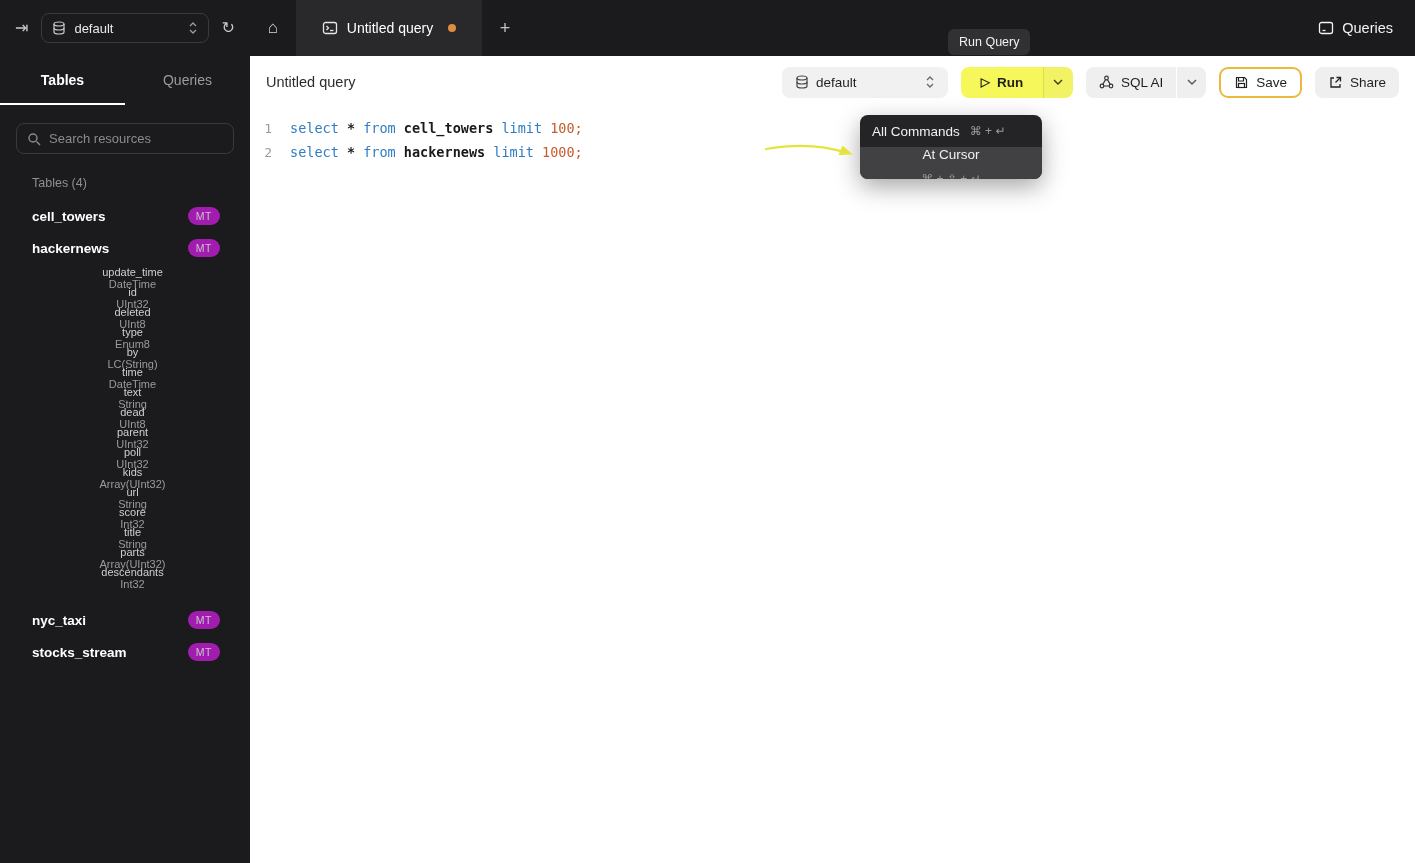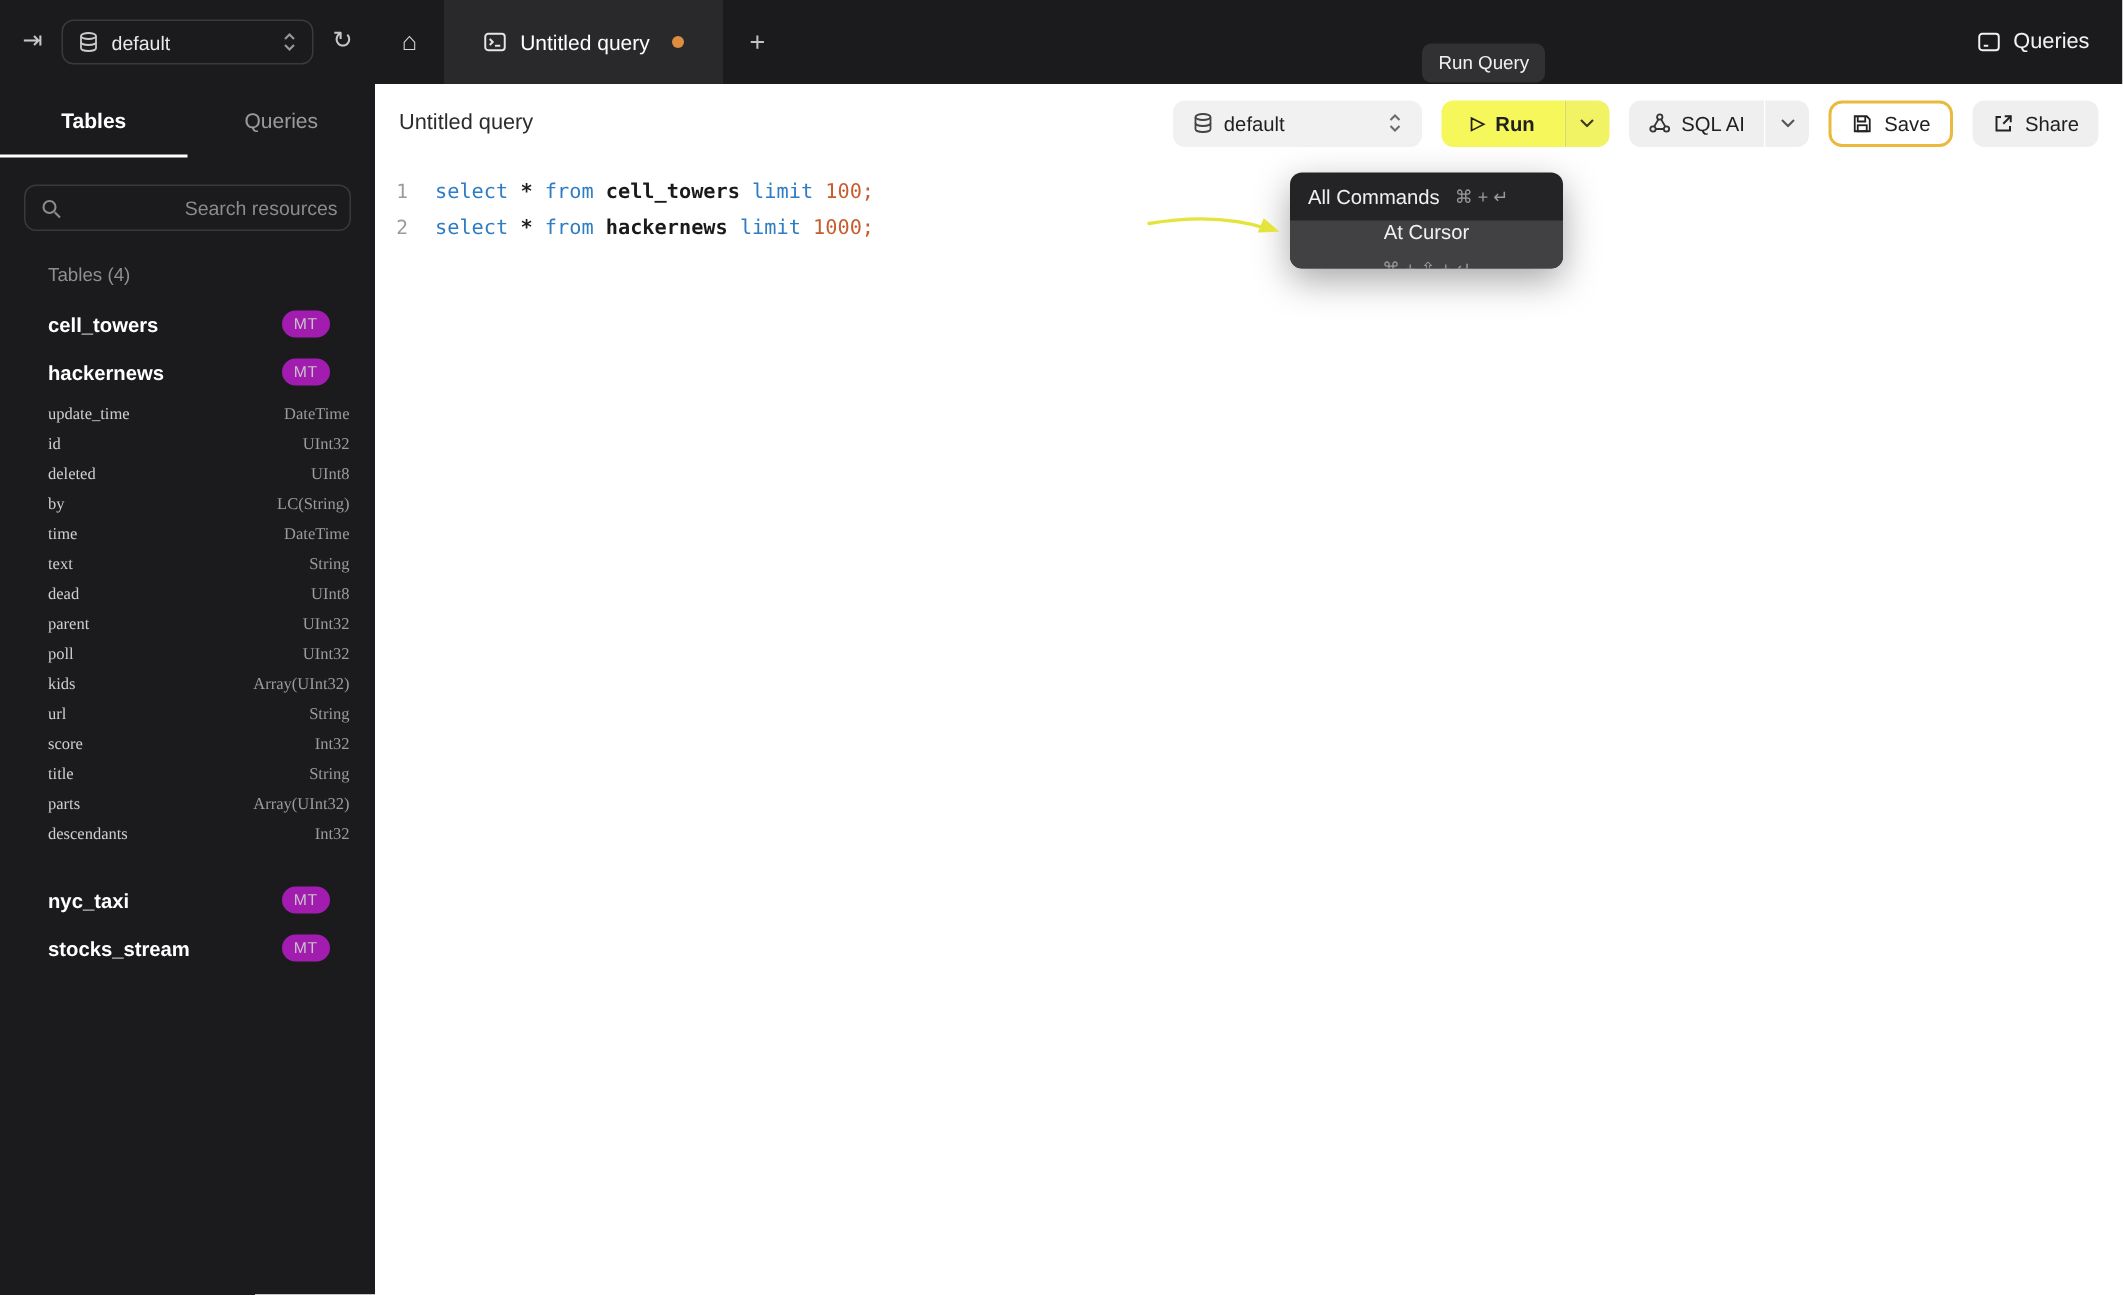--- a/index.html
+++ b/index.html
@@ -21,30 +21,30 @@
   .topbar-right { margin-left:auto; display:flex; align-items:center; padding-right:22px; }
   .queries-btn { display:flex; align-items:center; gap:8px; color:#f2f2f2; font-size:14.5px; cursor:pointer; }
 
   
   .sidebar { position:absolute; top:56px; left:0; width:250px; height:807px; background:#1b1b1d; overflow:hidden; }
   .sidebar-tabs { display:flex; height:49px; }
   .sidebar-tab { flex:1; display:flex; align-items:center; justify-content:center; font-size:14px; color:#9b9b9d; cursor:pointer; border-bottom:2px solid transparent; }
   .sidebar-tab.active { color:#fff; font-weight:700; border-bottom-color:#fff; }
   .new-table-btn { margin:20px 16px 0 16px; height:31px; background:#f6f75a; border-radius:8px; display:flex; align-items:center; justify-content:center; gap:8px; color:#1c1c1c; font-size:13.5px; font-weight:500; cursor:pointer; }
   .search-box { margin:18px 16px 0 16px; height:31px; border:1px solid #39393c; border-radius:8px; display:flex; align-items:center; gap:8px; padding:0 10px; color:#8b8b8d; }
-  .search-box input { flex:1; background:transparent; border:none; outline:none; color:#ddd; font-size:13px; font-family:"Liberation Sans",sans-serif;text-align:right; }
+  .search-box input { flex:1; background:transparent; border:none; outline:none; color:#ddd; font-size:13px; font-family:"Liberation Sans",sans-serif; }
   .search-box input::placeholder { color:#8b8b8d; }
   .section-title { margin:22px 30px 0 32px; font-size:12.5px; color:#8f8f91; }
   .table-row { display:flex; align-items:center; justify-content:space-between; padding:0 30px 0 32px; height:32px; cursor:pointer; }
   .table-row.first { margin-top:10px; }
   .t-name { color:#fff; font-size:13.5px; font-weight:600; }
   .mt-badge { background:#a21caf; color:#c6c6c8; font-size:10.5px; letter-spacing:.5px; padding:3px 8px; border-radius:10px; }
   .engine-line { padding:2px 30px 6px 32px; font-size:12px; color:#8f8f91; }
   .col-list { padding:2px 0 4px 0; }
-  .col-row { display:flex; align-items:center; justify-content:space-between; padding:0 17px 0 32px; height:20px; font-family:Liberation Serif, serif; font-size:11px; }
+  .col-row { display:flex; align-items:center; justify-content:space-between; padding:0 17px 0 32px; height:20px; font-family:Liberation Sans, sans-serif; font-size:11px;flex-direction:column; }
   .col-name { color:#cfcfd1; }
   .col-type { color:#9b9b9d; }
   .table-row.after-cols { margin-top:14px; }
 
   
   .main { position:absolute; top:56px; left:250px; width:1165px; height:807px; background:#fff; }
   .main-header { height:52px; display:flex; align-items:center; padding:0 16px; }
   .main-title { font-size:14.5px; color:#2c2c2c; }
   .toolbar { margin-left:auto; display:flex; align-items:center; gap:13px; }
   .btn { height:31px; border-radius:8px; background:#efefef; display:flex; align-items:center; gap:7px; padding:0 13px; font-size:13.5px; color:#1f1f1f; cursor:pointer; white-space:nowrap; }
@@ -169,20 +169,24 @@
         <span class="col-name">update_time</span>
         <span class="col-type">DateTime</span>
       </div>
       <div class="col-row">
         <span class="col-name">id</span>
         <span class="col-type">UInt32</span>
       </div>
       <div class="col-row">
         <span class="col-name">deleted</span>
         <span class="col-type">UInt8</span>
+      </div>
+      <div class="col-row">
+        <span class="col-name">type</span>
+        <span class="col-type">Enum8</span>
       </div>
       <div class="col-row">
         <span class="col-name">by</span>
         <span class="col-type">LC(String)</span>
       </div>
       <div class="col-row">
         <span class="col-name">time</span>
         <span class="col-type">DateTime</span>
       </div>
       <div class="col-row">

